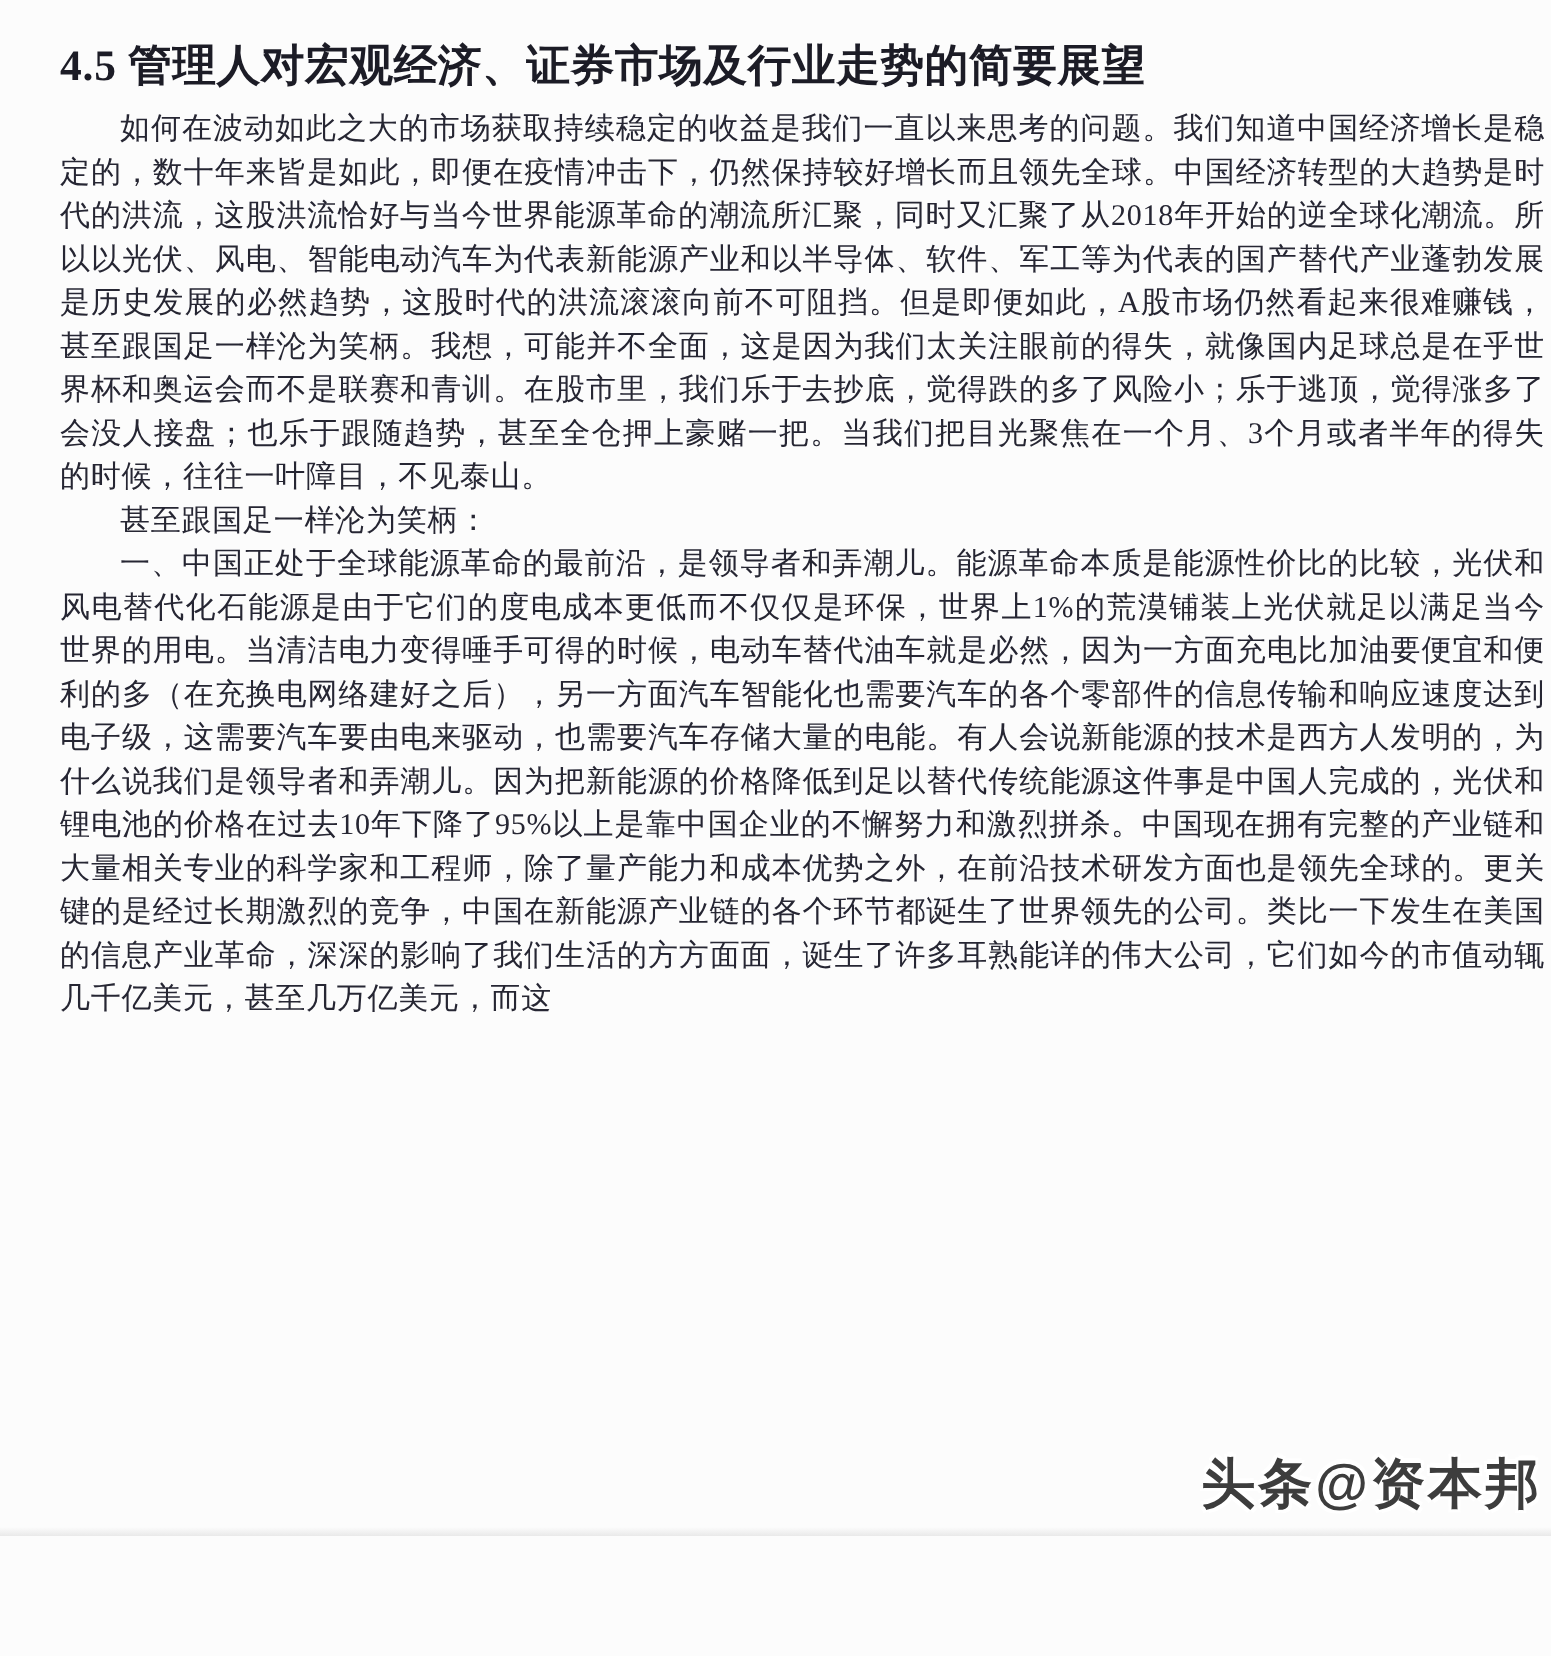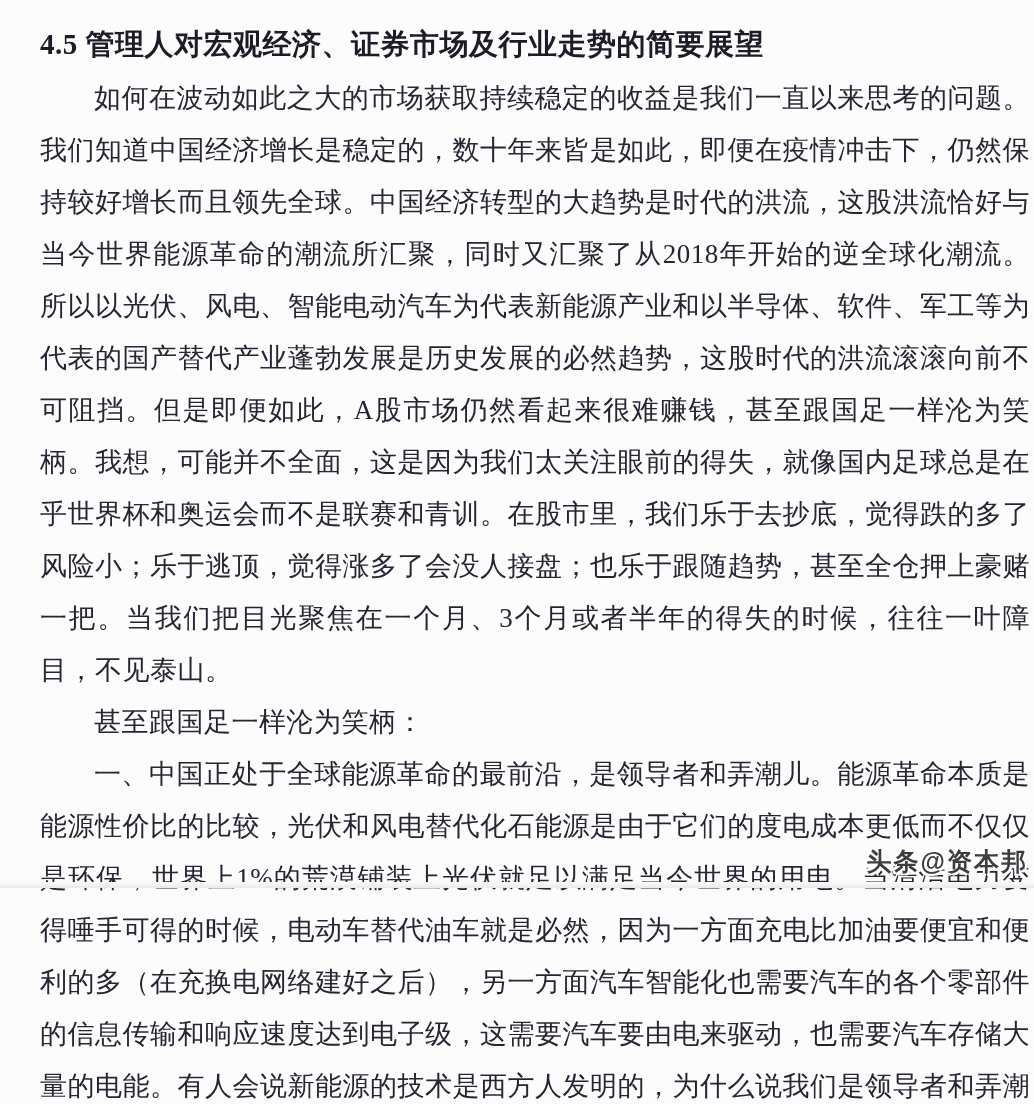--- a/index.html
+++ b/index.html
@@ -5,48 +5,48 @@
   html, body { margin: 0; padding: 0; }
   body {
     width: 1034px;
     height: 1104px;
     overflow: hidden;
     background: var(--bg, #fcfcfc);
   }
   .doc {
     position: relative;
     width: 1034px;
-    height: 888px;
+    height: 1024px;
     box-sizing: border-box;
     padding: 24px 4px 0 40px;
     font-family: "Liberation Serif", "DejaVu Serif", serif;
     color: var(--text, #262633);
     background: var(--bg, #fcfcfc);
   }
   .section-title {
     font-size: 29px;
     font-weight: bold;
     line-height: 40px;
     margin: 0 0 8px 0;
     color: var(--title, #1c1c26);
     letter-spacing: 0.5px;
   }
   .para {
-    font-size: 27px;
-    line-height: 52px;
+    font-size: 20px;
+    line-height: 29px;
     text-align: justify;
     text-indent: 2em;
     margin: 0;
     letter-spacing: 0.5px;
   }
   .watermark {
     position: absolute;
     right: 6px;
     bottom: 10px;
-    font-size: 25px;
+    font-size: 36px;
     font-weight: 600;
     letter-spacing: 2px;
     font-family: "Liberation Sans", "DejaVu Sans", sans-serif;
     color: var(--wm, #3d3d3d);
     text-shadow:
       -2px -2px 0 #ffffff,
        2px -2px 0 #ffffff,
       -2px  2px 0 #ffffff,
        2px  2px 0 #ffffff,
        0   -3px 1px #ffffff;

